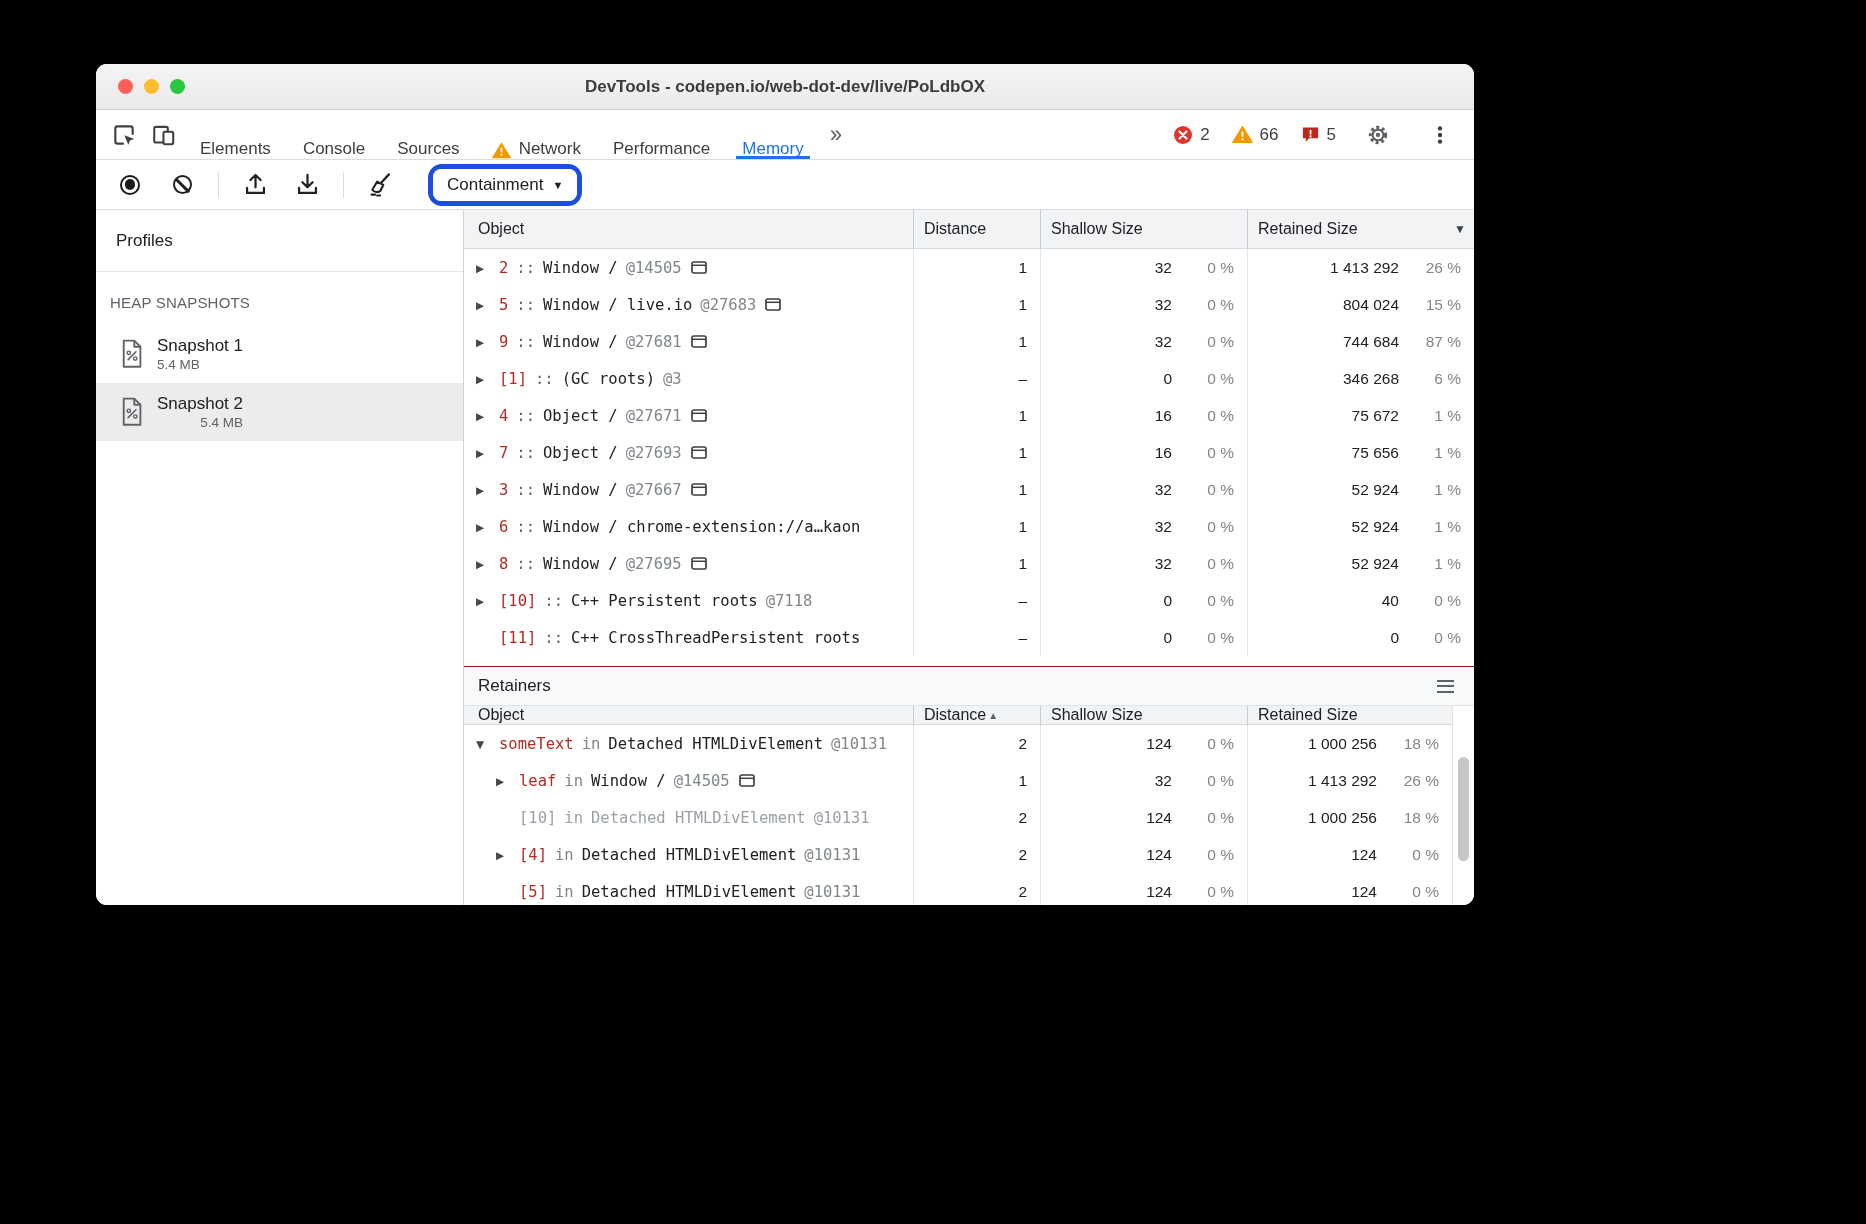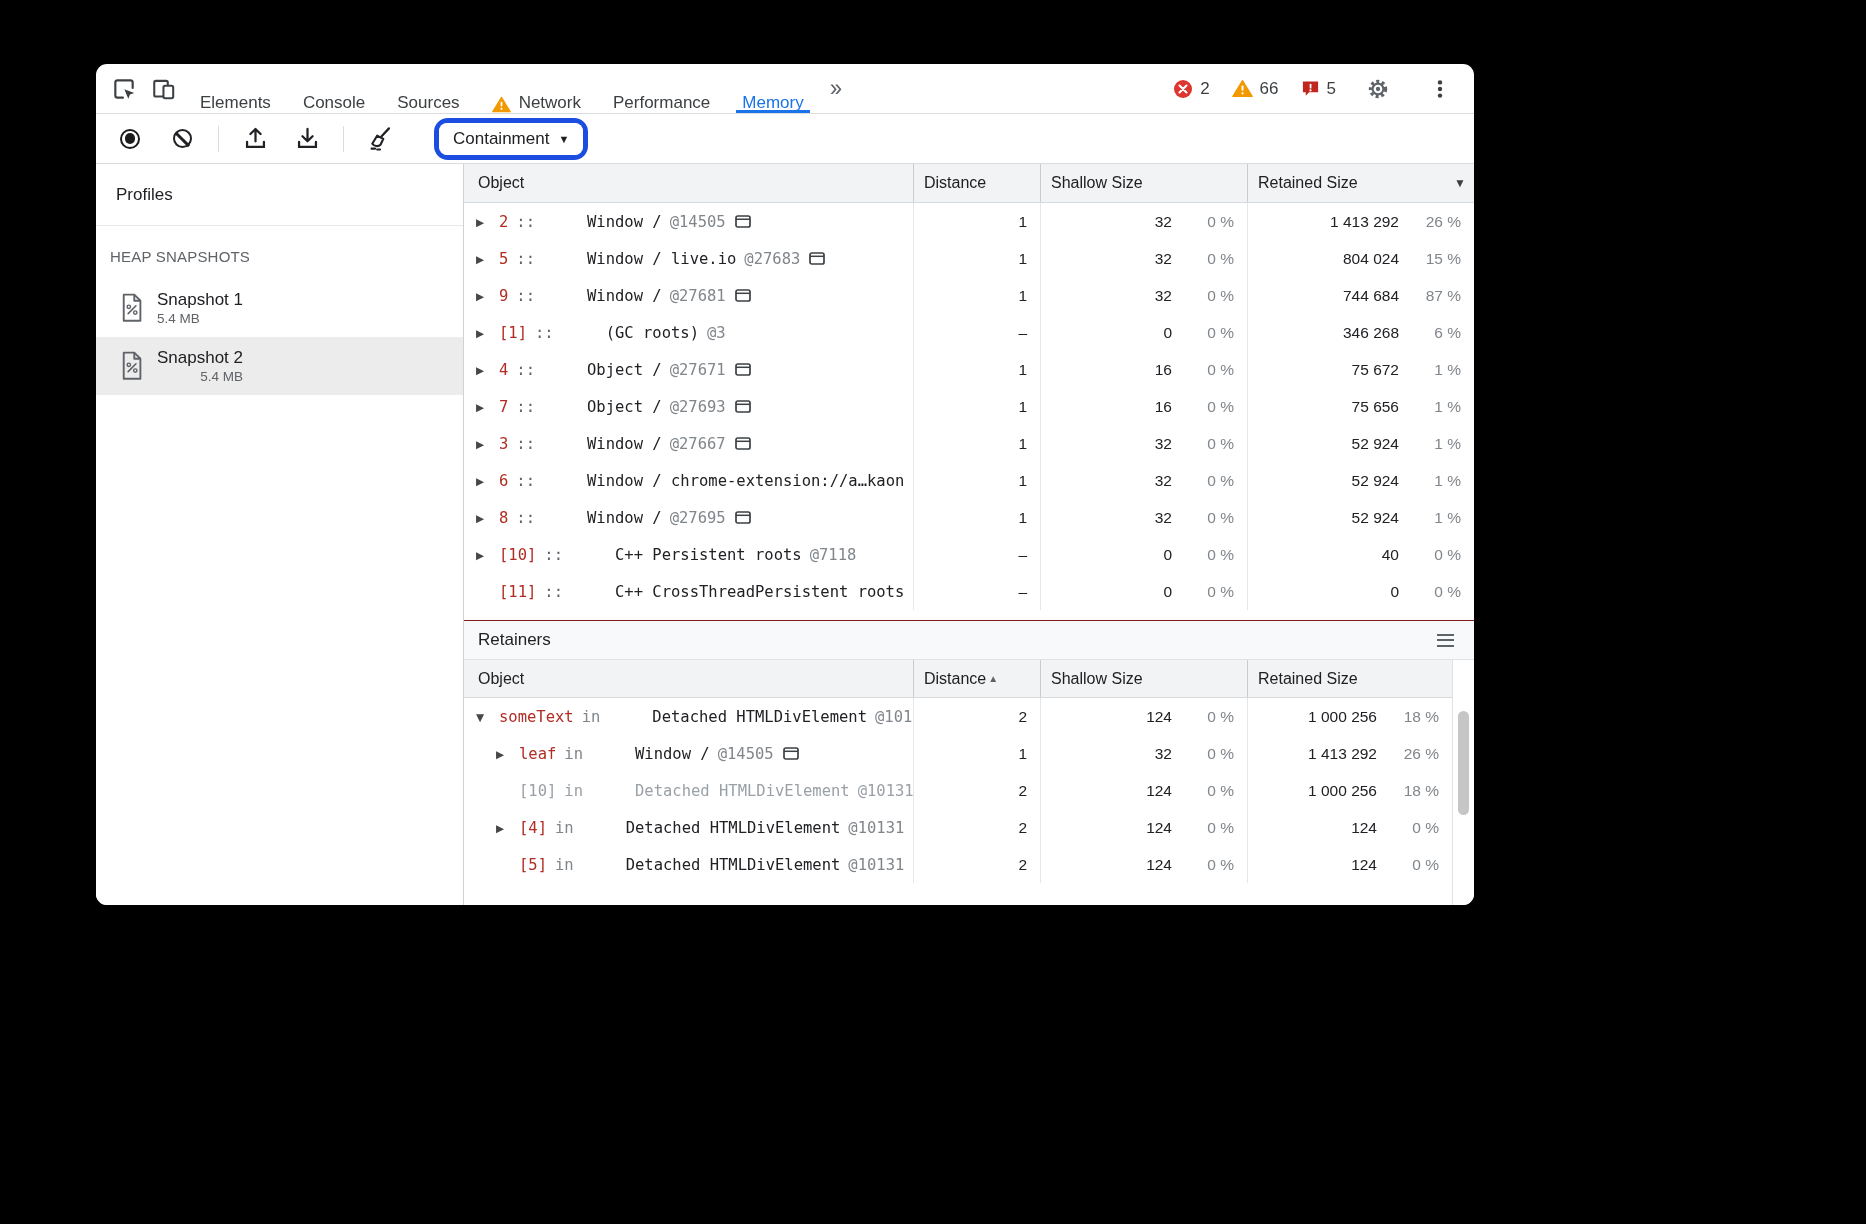--- a/index.html
+++ b/index.html
@@ -37,21 +37,21 @@
   .toolbar { height:50px; flex:none; display:flex; align-items:center;
              border-bottom:1px solid #dadce0; padding-left:18px; gap:20px; }
   .tool { background:none; border:none; display:flex; align-items:center; justify-content:center;
           width:32px; height:34px; cursor:pointer; }
   .vsep { width:1px; height:26px; background:#dadce0; }
   .rec-icon { width:20px; height:20px; border:2.6px solid #1b1b1b; border-radius:50%; position:relative; display:inline-block; }
   .rec-icon::after { content:""; position:absolute; inset:2.6px; background:#1b1b1b; border-radius:50%; }
   .block-icon { width:19px; height:19px; border:2.6px solid #202124; border-radius:50%; position:relative; display:inline-block; }
   .block-icon::after { content:""; position:absolute; left:-2px; top:7px; width:19px; height:2.6px;
                        background:#202124; transform:rotate(45deg); }
-  .view-ring { margin-left:18px; border:5px solid var(--ring,#1b4de0); border-radius:14px;
+  .view-ring { margin-left:12px; border:5px solid var(--ring,#1b4de0); border-radius:14px;
                background:#fff; z-index:3; }
   .view-select { display:flex; align-items:center; gap:9px; padding:6px 14px; font-size:17px;
                  color:#202124; cursor:pointer; background:#fff; border-radius:8px; }
   .dd-arrow { font-size:11px; color:#202124; }
 
   
   .content { flex:1; display:flex; min-height:0; }
   .sidebar { width:368px; flex:none; border-right:1px solid #cfd3d6; background:#fff; }
   .profiles-header { height:62px; display:flex; align-items:center; padding:0 20px;
                      border-bottom:1px solid #e8e8e8; font-size:17px; color:#202124; }
@@ -75,21 +75,21 @@
   .inline-arrow { font-size:10px; color:#5f6368; margin-left:2px; }
 
   .dg-row { height:37px; }
   .dg-row .cell { display:flex; align-items:center; overflow:hidden; white-space:nowrap; }
   .dg-row .cell + .cell { border-left:1px solid #e4e7ea; }
   .obj { font-family:"DejaVu Sans Mono", monospace; font-size:15.5px; gap:8px; }
   .expander { flex:none; width:15px; font-size:10.5px; color:#474747; font-family:"DejaVu Sans", sans-serif; }
   .obj .prefix { color:var(--obj-red,#b12c24); }
   .obj .sep { color:#5f6368; }
   .retainers .obj .sep { color:var(--muted,#80868b); }
-  .obj .oname { color:#202124;margin-left:44px; }
+  .obj .oname { color:#202124; }
   .obj .suffix { color:var(--muted,#80868b); }
   .dg-row.dim .obj span { color:#9aa0a6; }
   .win-icon { flex:none; margin-left:1px; }
   .num { font-size:15.5px; color:#202124; justify-content:flex-end; padding-right:13px; }
   .pctcell .val { flex:1; text-align:right; }
   .pct { width:62px; flex:none; text-align:right; color:var(--muted,#80868b); }
 
   .containment { height:456px; flex:none; display:flex; flex-direction:column; overflow:hidden; }
   .retainers { flex:1; position:relative; display:flex; flex-direction:column; overflow:hidden;
                border-top:1px solid #7f1d1d; }
@@ -101,20 +101,28 @@
   .scroll-gutter { position:absolute; top:39px; right:0; bottom:0; width:22px; background:#fff;
                    border-left:1px solid #e0e3e6; }
   .scroll-thumb { position:absolute; top:51px; left:5px; width:11px; height:104px;
                   border-radius:6px; background:#c6c6c6; cursor:pointer; }
 </style>
 </head>
 <body>
 
 <div class="window">
 
+  <div class="titlebar">
+    <div class="traffic">
+      <span class="dot red"></span>
+      <span class="dot yellow"></span>
+      <span class="dot green"></span>
+    </div>
+    <div class="title">DevTools - codepen.io/web-dot-dev/live/PoLdbOX</div>
+  </div>
 
   <div class="tabbar">
     <button class="icon-btn">
       <svg width="26" height="26" viewBox="0 0 24 24">
         <path d="M11 20 H6 a2 2 0 0 1-2-2 V6 a2 2 0 0 1 2-2 h12 a2 2 0 0 1 2 2 v5" fill="none" stroke="#3c4043" stroke-width="2" stroke-linecap="round"></path>
         <path d="M12.3 12.3 L21.5 15.6 L17.5 17.1 L16 21 Z" fill="#3c4043"></path>
       </svg>
     </button>
     <button class="icon-btn">
       <svg width="26" height="26" viewBox="0 0 24 24">

